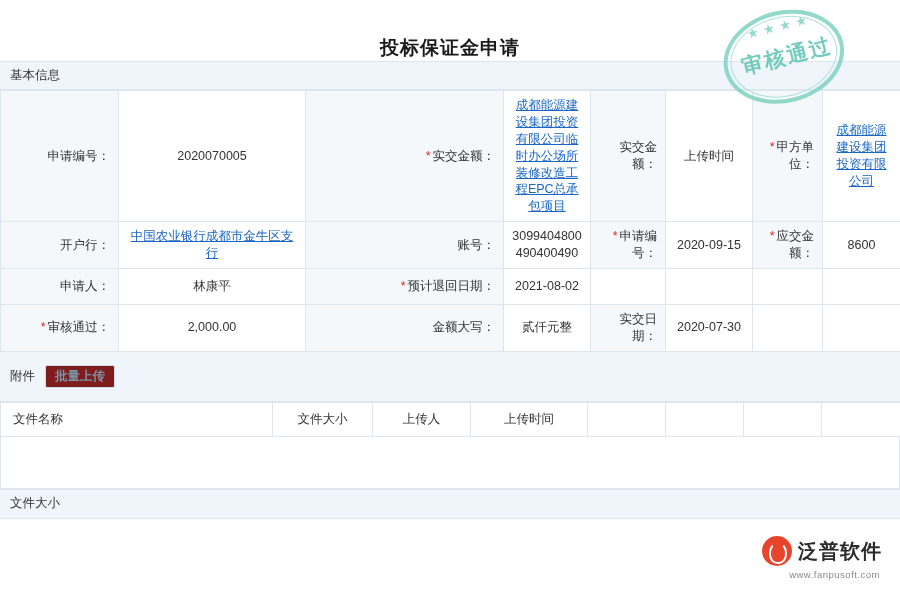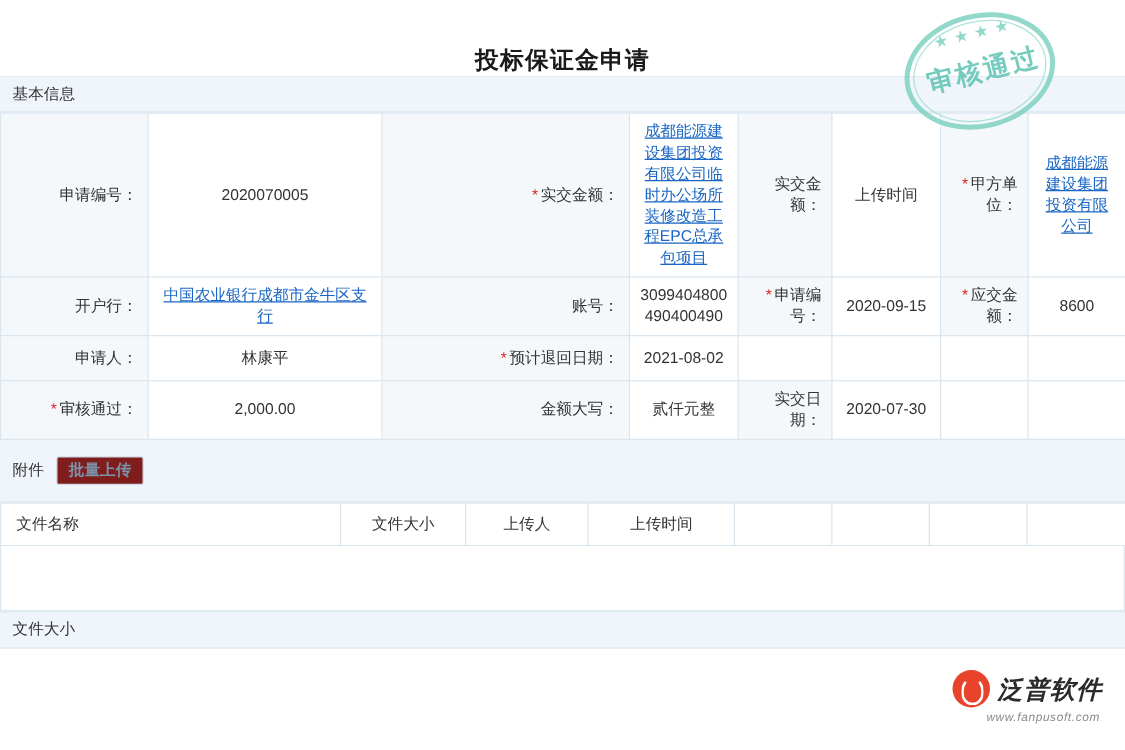--- a/index.html
+++ b/index.html
@@ -157,21 +157,21 @@
     position: absolute; left: 0; top: 38px;
     width: 150px; text-align: center;
     color: #5ec3b2;
     font-size: 21px; font-weight: bold;
     letter-spacing: 2px;
   }
   
   .brand {
     position: absolute;
     right: 18px; bottom: 34px;
-    display: flex; align-items: center; gap: 6px; font-style: italic;
+    display: flex; align-items: center; gap: 6px;
   }
   .brand .mark {
     width: 30px; height: 30px;
     border-radius: 50%;
     background: #e8442c;
     position: relative;
     display: inline-block;
   }
   .brand .mark::before {
     content: "";

